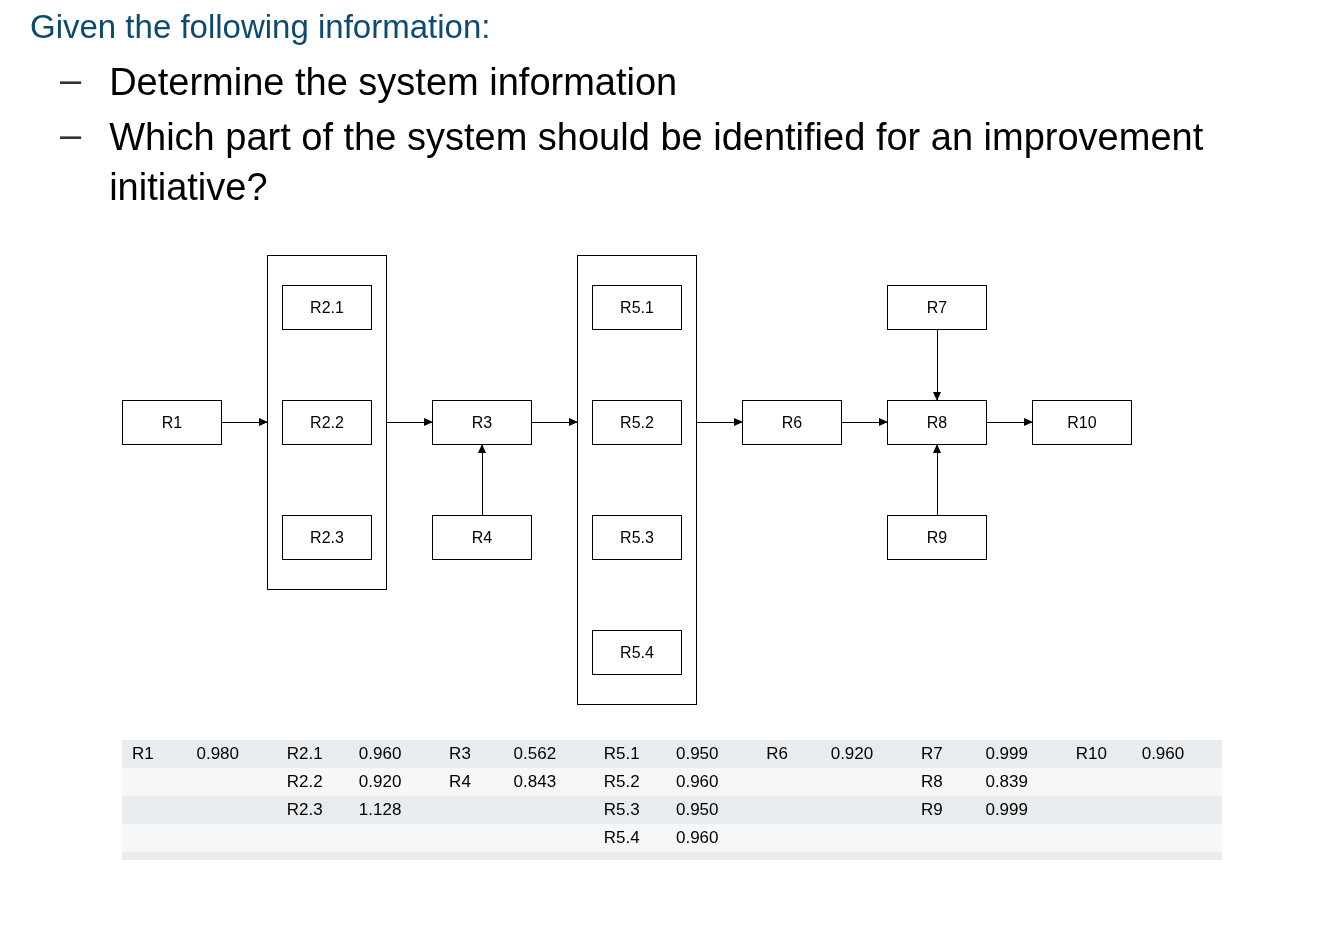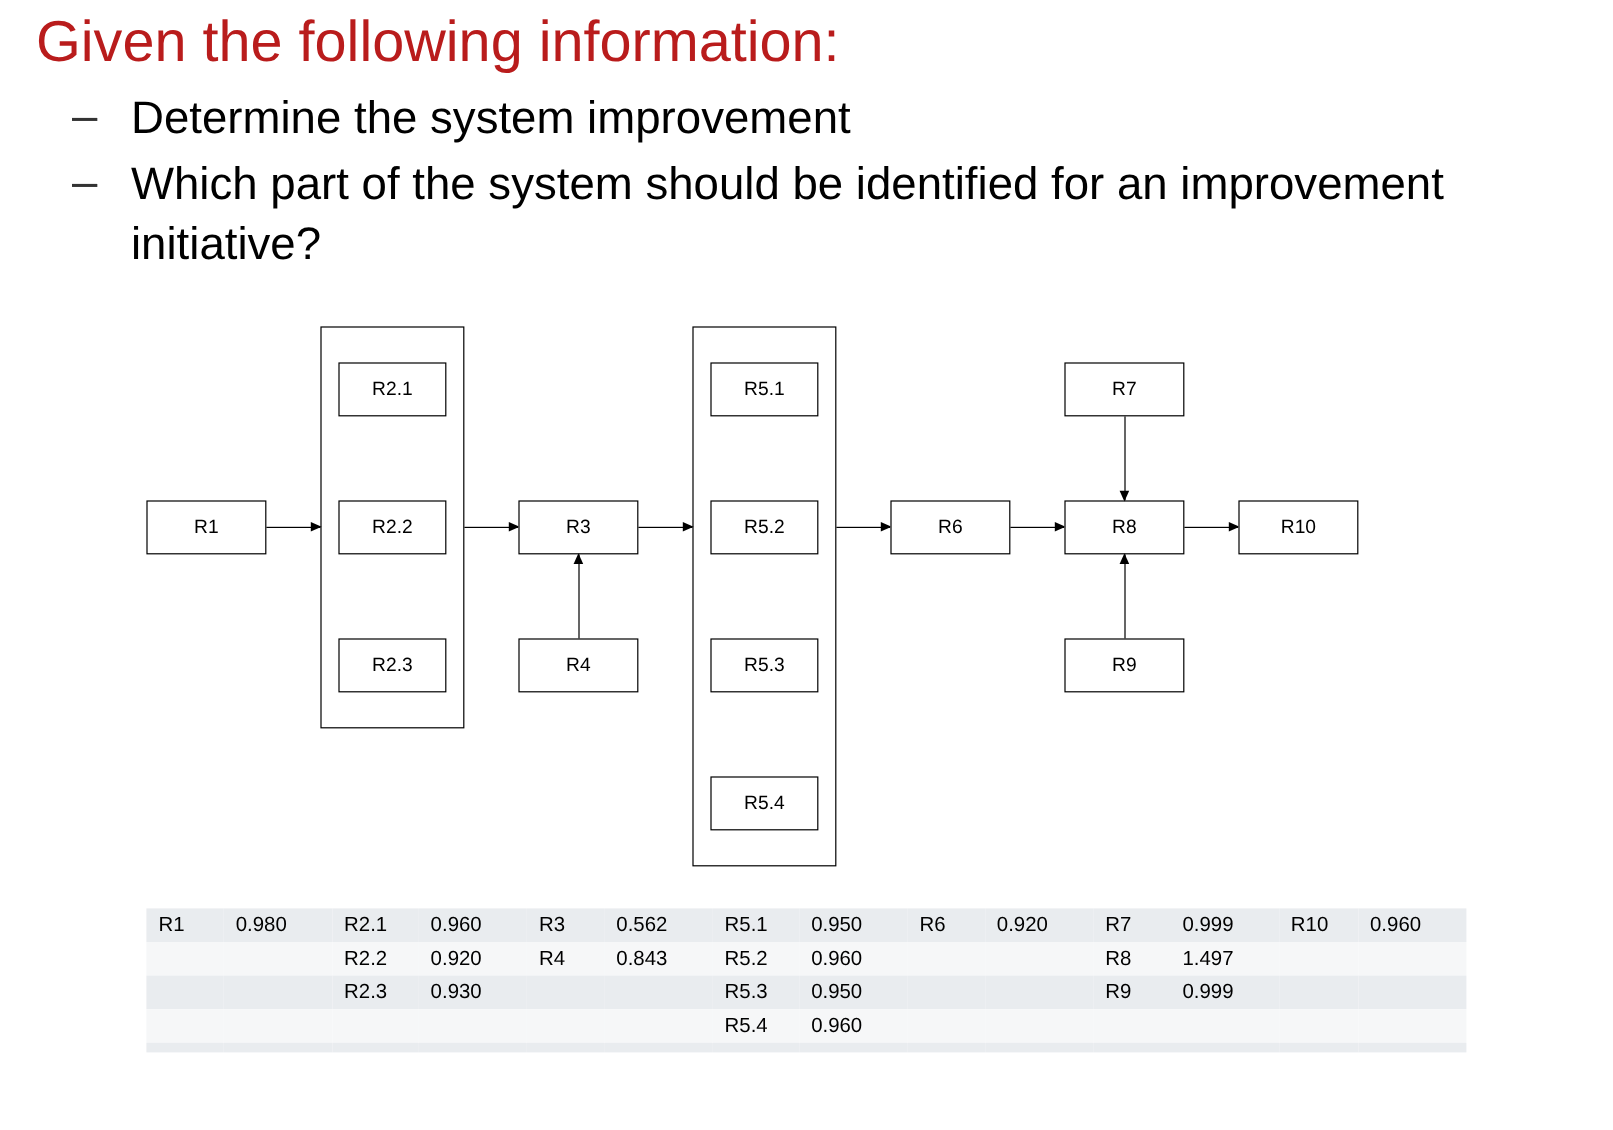--- a/index.html
+++ b/index.html
@@ -1,18 +1,18 @@
 <!DOCTYPE html>
 <html><head>
 <meta charset="utf-8">
 <style>
 * { box-sizing: border-box; margin: 0; padding: 0; }
 body { background: #fff; font-family: Arial, Helvetica, sans-serif; width: 1344px; height: 942px; position: relative; }
 .content { padding: 8px 30px 0 30px; }
-.title { font-size: 48px; font-weight: 400; color: #b91c1c; margin-bottom: 12px; }
+.title { font-size: 33px; font-weight: 400; color: #0c4a6e; margin-bottom: 12px; }
 .bullets { margin-left: 30px; }
 .bullet { display: flex; align-items: flex-start; margin-bottom: 6px; }
 .dash { font-size: 38px; color: #333; margin-right: 28px; line-height: 1.2; }
 .btext { font-size: 38px; color: #000; line-height: 1.3; }
 
 .diagram { position: relative; width: 1100px; height: 480px; margin: 28px auto 0 auto; }
 .box { position: absolute; border: 1px solid #000; background: #fff; display: flex; align-items: center; justify-content: center; font-size: 16px; font-family: Verdana, Arial, sans-serif; }
 .big { border: 1px solid #000; position: absolute; }
 .arrow { position: absolute; background: #000; height: 1px; }
 .arrow::after { content: ''; position: absolute; right: -1px; top: -4px; border-left: 9px solid #000; border-top: 4.5px solid transparent; border-bottom: 4.5px solid transparent; }
@@ -30,21 +30,21 @@
 .val { width: 70px; text-align: left; margin-top: 36px; }
 </style>
 </head>
 <body>
 
 <div class="content">
   <div class="title">Given the following information:</div>
   <div class="bullets">
     <div class="bullet">
       <span class="dash">–</span>
-      <span class="btext">Determine the system improvement</span>
+      <span class="btext">Determine the system information</span>
     </div>
     <div class="bullet">
       <span class="dash">–</span>
       <span class="btext">Which part of the system should be identified for an improvement initiative?</span>
     </div>
   </div>
 </div>
 
 <div class="diagram">
 
@@ -106,29 +106,29 @@
           <td></td>
  <td class="lbl">R2.2</td>
  <td class="val">0.920</td>
  <td class="lbl">R4</td>
  <td class="val">0.843</td>
  <td class="lbl">R5.2</td>
  <td class="val">0.960</td>
  <td></td>
           <td></td>
  <td class="lbl">R8</td>
- <td class="val">1.497</td>
+ <td class="val">0.839</td>
  <td></td>
           <td></td>
 </tr>
 <tr>
  <td></td>
           <td></td>
  <td class="lbl">R2.3</td>
- <td class="val">0.930</td>
+ <td class="val">1.128</td>
  <td></td>
           <td></td>
  <td class="lbl">R5.3</td>
  <td class="val">0.950</td>
  <td></td>
           <td></td>
  <td class="lbl">R9</td>
  <td class="val">0.999</td>
  <td></td>
           <td></td>

